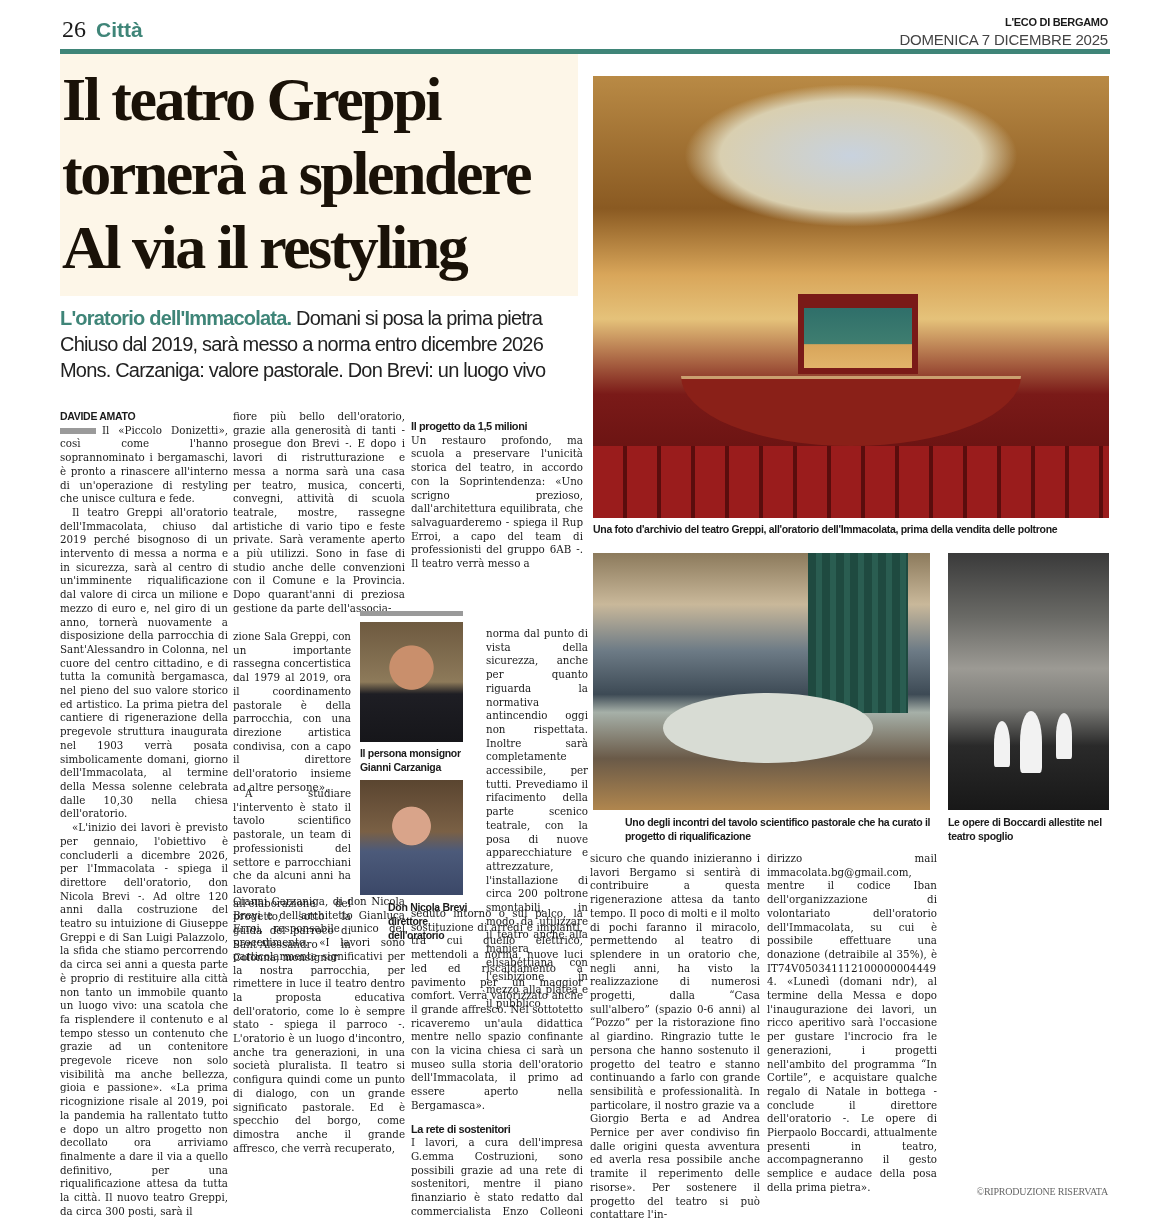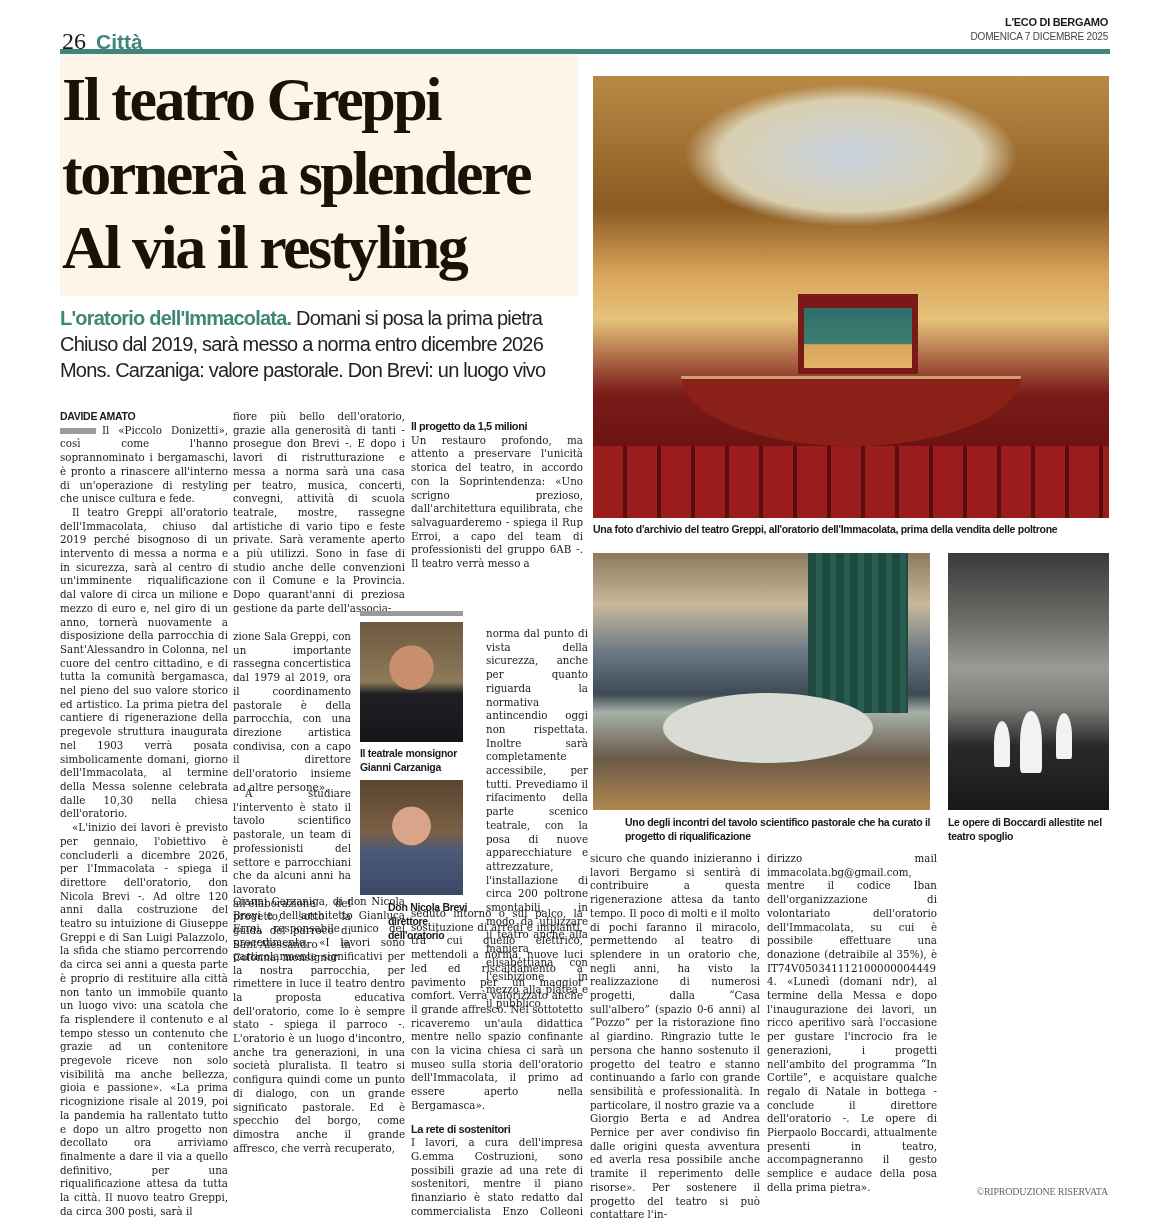--- a/index.html
+++ b/index.html
@@ -1,24 +1,24 @@
 <!DOCTYPE html>
 <html><head>
 <meta charset="utf-8">
 <style>
   * { box-sizing: border-box; margin: 0; padding: 0; }
   html, body { width: 1170px; height: 1219px; background: #ffffff; overflow: hidden; }
   body { position: relative; font-family: "DejaVu Serif", serif; color: #1a1a1a; }
 
-  .masthead-left { position: absolute; left: 62px; top: 28px; display: flex; align-items: baseline; gap: 10px; }
+  .masthead-left { position: absolute; left: 62px; top: 16px; display: flex; align-items: baseline; gap: 10px; }
   .page-num { font-family: "Liberation Serif", serif; font-size: 24px; color: #1a1a1a; }
   .section { font-family: "Liberation Sans", sans-serif; font-weight: bold; font-size: 21px; color: #3f8578; }
   .masthead-right { position: absolute; right: 62px; top: 16px; text-align: right; font-family: "Liberation Sans", sans-serif; }
   .paper-name { font-size: 11px; font-weight: bold; letter-spacing: -0.3px; color: #1a1a1a; }
-  .paper-date { font-size: 10px; color: #444; margin-top: 3px; letter-spacing: -0.2px; }
+  .paper-date { font-size: 15px; color: #444; margin-top: 3px; letter-spacing: -0.2px; }
   .rule { position: absolute; left: 60px; top: 49px; width: 1050px; height: 5px; background: #3f8578; }
 
   .headline-box { position: absolute; left: 60px; top: 54px; width: 518px; height: 242px; background: #fdf6e8; }
   .headline { position: absolute; left: 62px; top: 62px; width: 520px; font-family: "Liberation Serif", serif; font-weight: bold; font-size: 62px; line-height: 74px; letter-spacing: -2.5px; color: #1a1208; }
 
   .subhead { position: absolute; left: 60px; top: 305px; width: 530px; font-family: "Liberation Sans", sans-serif; font-size: 20px; line-height: 26px; letter-spacing: -0.8px; color: #222; }
   .subhead .kicker { color: #3f8578; font-weight: bold; }
 
   .col { position: absolute; font-family: "DejaVu Serif", serif; font-size: 10.3px; line-height: 13.7px; text-align: justify; color: #1a1a1a; hyphens: auto; }
   .col p { text-indent: 12px; }
@@ -108,27 +108,27 @@
 </div>
 <div class="col c2c">
   <p>A studiare l'intervento è stato il tavolo scientifico pastorale, un team di professionisti del settore e parrocchiani che da alcuni anni ha lavorato all'elaborazione del progetto, sotto la guida del parroco di Sant'Alessandro in Colonna, monsignor</p>
 </div>
 <div class="col c2d">
   <p class="noindent">Gianni Carzaniga, di don Nicola Brevi e dell'architetto Gianluca Erroi, responsabile unico del procedimento. «I lavori sono particolarmente significativi per la nostra parrocchia, per rimettere in luce il teatro dentro la proposta educativa dell'oratorio, come lo è sempre stato - spiega il parroco -. L'oratorio è un luogo d'incontro, anche tra generazioni, in una società pluralista. Il teatro si configura quindi come un punto di dialogo, con un grande significato pastorale. Ed è specchio del borgo, come dimostra anche il grande affresco, che verrà recuperato,</p>
 </div>
 
 <div class="inset-bar"></div>
 <div class="photo ph-priest1"></div>
-<div class="caption" style="left:360px; top:746px; width:115px;">Il teatrale monsignor Gianni Carzaniga</div>
+<div class="caption" style="left:360px; top:746px; width:115px;">Il persona monsignor Gianni Carzaniga</div>
 <div class="photo ph-priest2"></div>
 <div class="caption" style="left:360px; top:900px; width:115px;padding-left:28px;">Don Nicola Brevi direttore dell'oratorio</div>
 
 <div class="col c3">
   <div class="subtitle">Il progetto da 1,5 milioni</div>
-  <p class="noindent">Un restauro profondo, ma attento a preservare l'unicità storica del teatro, in accordo con la Soprintendenza: «Uno scrigno prezioso, dall'architettura equilibrata, che salvaguarderemo - spiega il Rup Erroi, a capo del team di professionisti del gruppo 6AB -. Il teatro verrà messo a</p>
+  <p class="noindent">Un restauro profondo, ma scuola a preservare l'unicità storica del teatro, in accordo con la Soprintendenza: «Uno scrigno prezioso, dall'architettura equilibrata, che salvaguarderemo - spiega il Rup Erroi, a capo del team di professionisti del gruppo 6AB -. Il teatro verrà messo a</p>
 </div>
 <div class="col c3b">
   <p class="noindent">norma dal punto di vista della sicurezza, anche per quanto riguarda la normativa antincendio oggi non rispettata. Inoltre sarà completamente accessibile, per tutti. Prevediamo il rifacimento della parte scenico teatrale, con la posa di nuove apparecchiature e attrezzature, l'installazione di circa 200 poltrone smontabili, in modo da utilizzare il teatro anche alla maniera elisabettiana con l'esibizione in mezzo alla platea e il pubblico</p>
 </div>
 <div class="col c3c">
   <p class="noindent">seduto intorno o sul palco, la sostituzione di arredi e impianti, tra cui quello elettrico, mettendoli a norma, nuove luci led ed riscaldamento a pavimento per un maggior comfort. Verrà valorizzato anche il grande affresco. Nel sottotetto ricaveremo un'aula didattica mentre nello spazio confinante con la vicina chiesa ci sarà un museo sulla storia dell'oratorio dell'Immacolata, il primo ad essere aperto nella Bergamasca».</p>
   <div class="subtitle">La rete di sostenitori</div>
   <p class="noindent">I lavori, a cura dell'impresa G.emma Costruzioni, sono possibili grazie ad una rete di sostenitori, mentre il piano finanziario è stato redatto dal commercialista Enzo Colleoni dello Studio Bnc. Nel dettaglio, 500mila euro sono stati stanziati da Fondazione Banca Popolare di Bergamo, 340mila da Fondazione Cariplo e 45mila da Fondazione Polli Stoppani, mentre 25mila da Fondazione Credito Bergamasco per il recupero dell'affresco (operazione che verrà eseguita da Villa Restauri). Alcuni imprenditori del territorio hanno sostenuto il progetto. Mentre altri 50mila euro sono frutto della vendita delle vecchie poltrone e di altre iniziative promosse negli ultimi anni dall'oratorio. «Il resto è un mutuo che abbiamo acceso - aggiunge don Nicola Brevi -. Credo profondamente nella Provvidenza e sono</p>
 </div>
 

